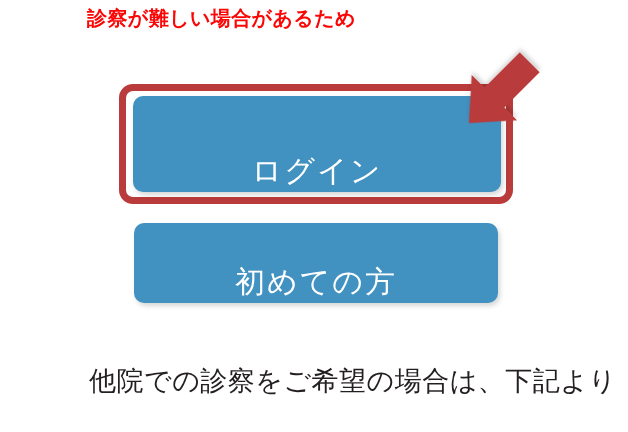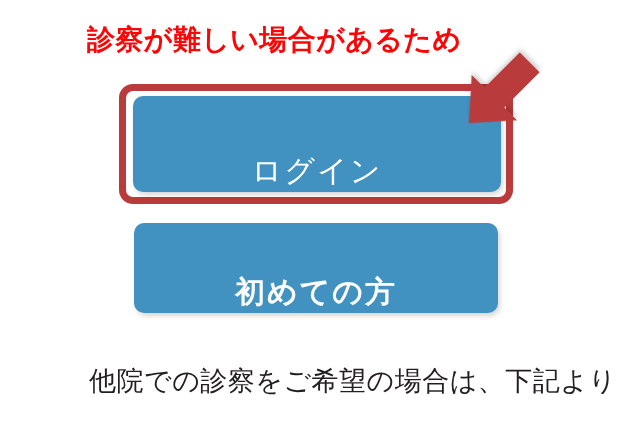--- a/index.html
+++ b/index.html
@@ -20,22 +20,22 @@
     position: relative;
     width: 628px;
     height: 432px;
     background: #ffffff;
   }
 
   
   .headline {
     position: absolute;
     left: 87px;
-    top: 22px;
-    font-size: 28px;
+    top: 6px;
+    font-size: 20px;
     font-weight: bold;
     color: #fb0505;
     letter-spacing: 0.4px;
     white-space: nowrap;
     line-height: 1.25;
   }
 
   
   .highlight-box {
     position: absolute;
@@ -75,22 +75,21 @@
     left: 133px;
     top: 96px;
     width: 368px;
     height: 96px;
   }
 
   .btn-first-time {
     left: 134px;
     top: 223px;
     width: 364px;
-    height: 90px;
-    font-weight: bold;
+    height: 80px;
   }
 
   
   .arrow-wrap {
     position: absolute;
     left: 452px;
     top: 44px;
     width: 96px;
     height: 96px;
     pointer-events: none;

